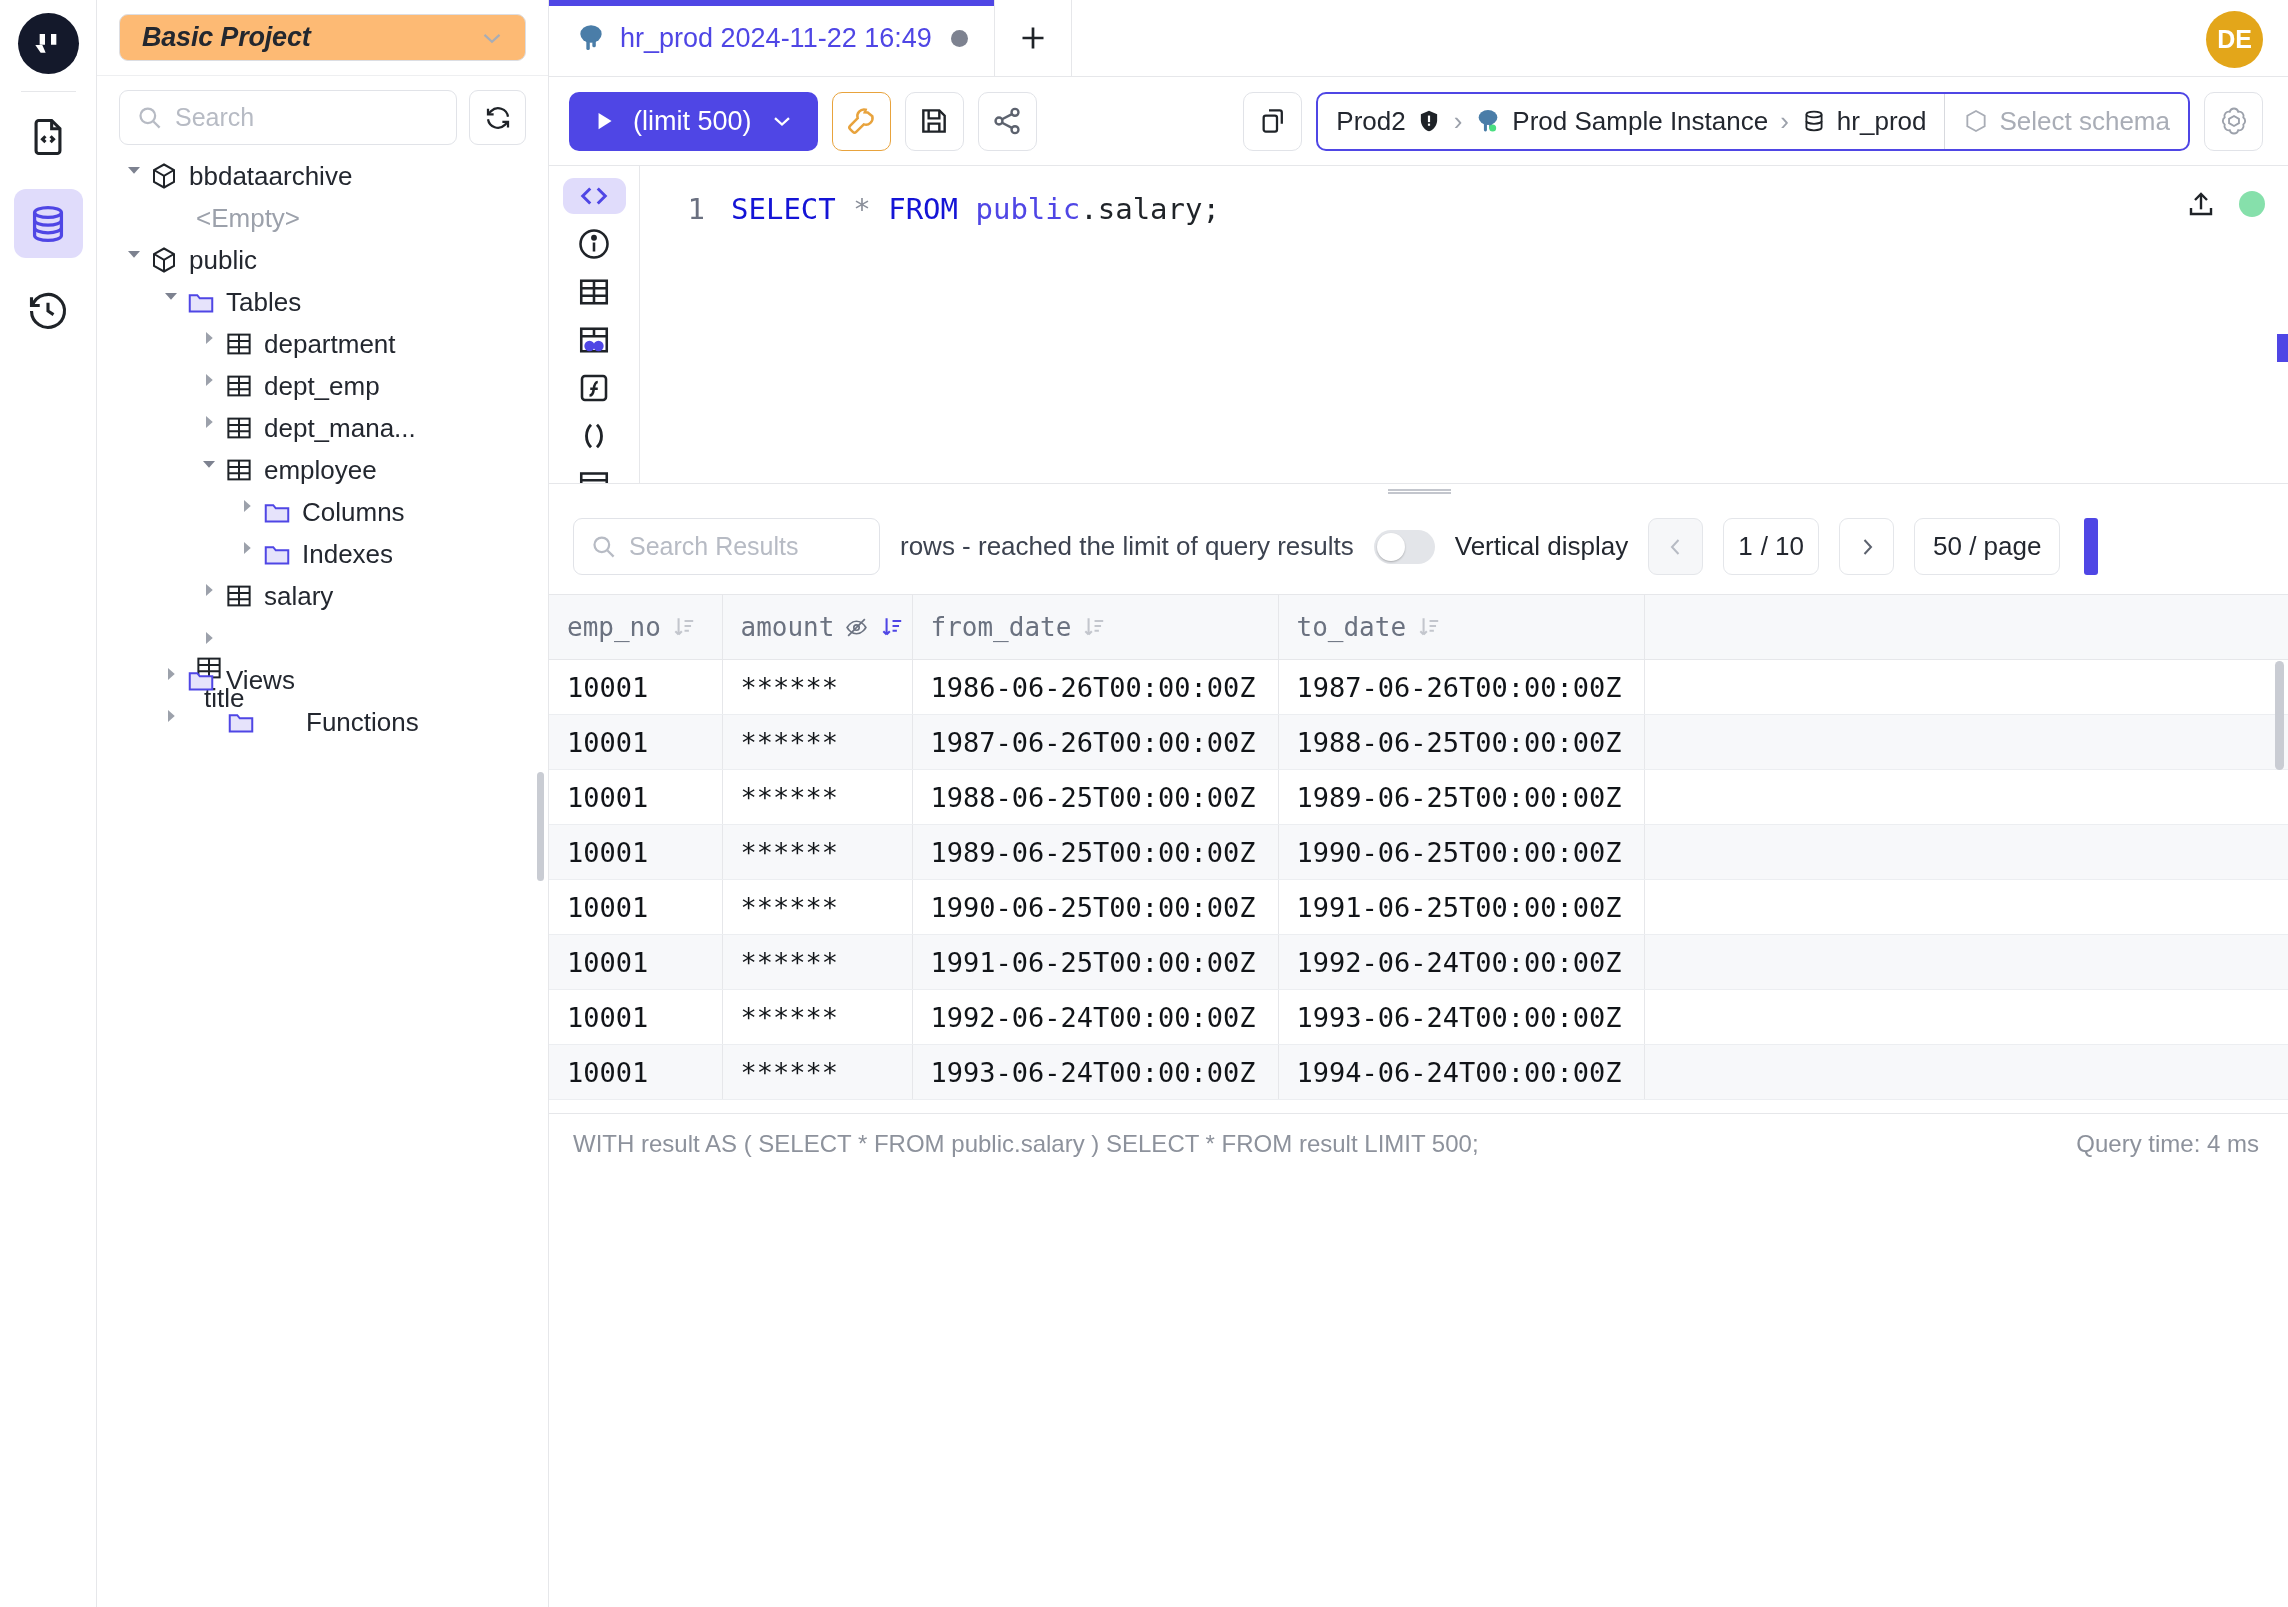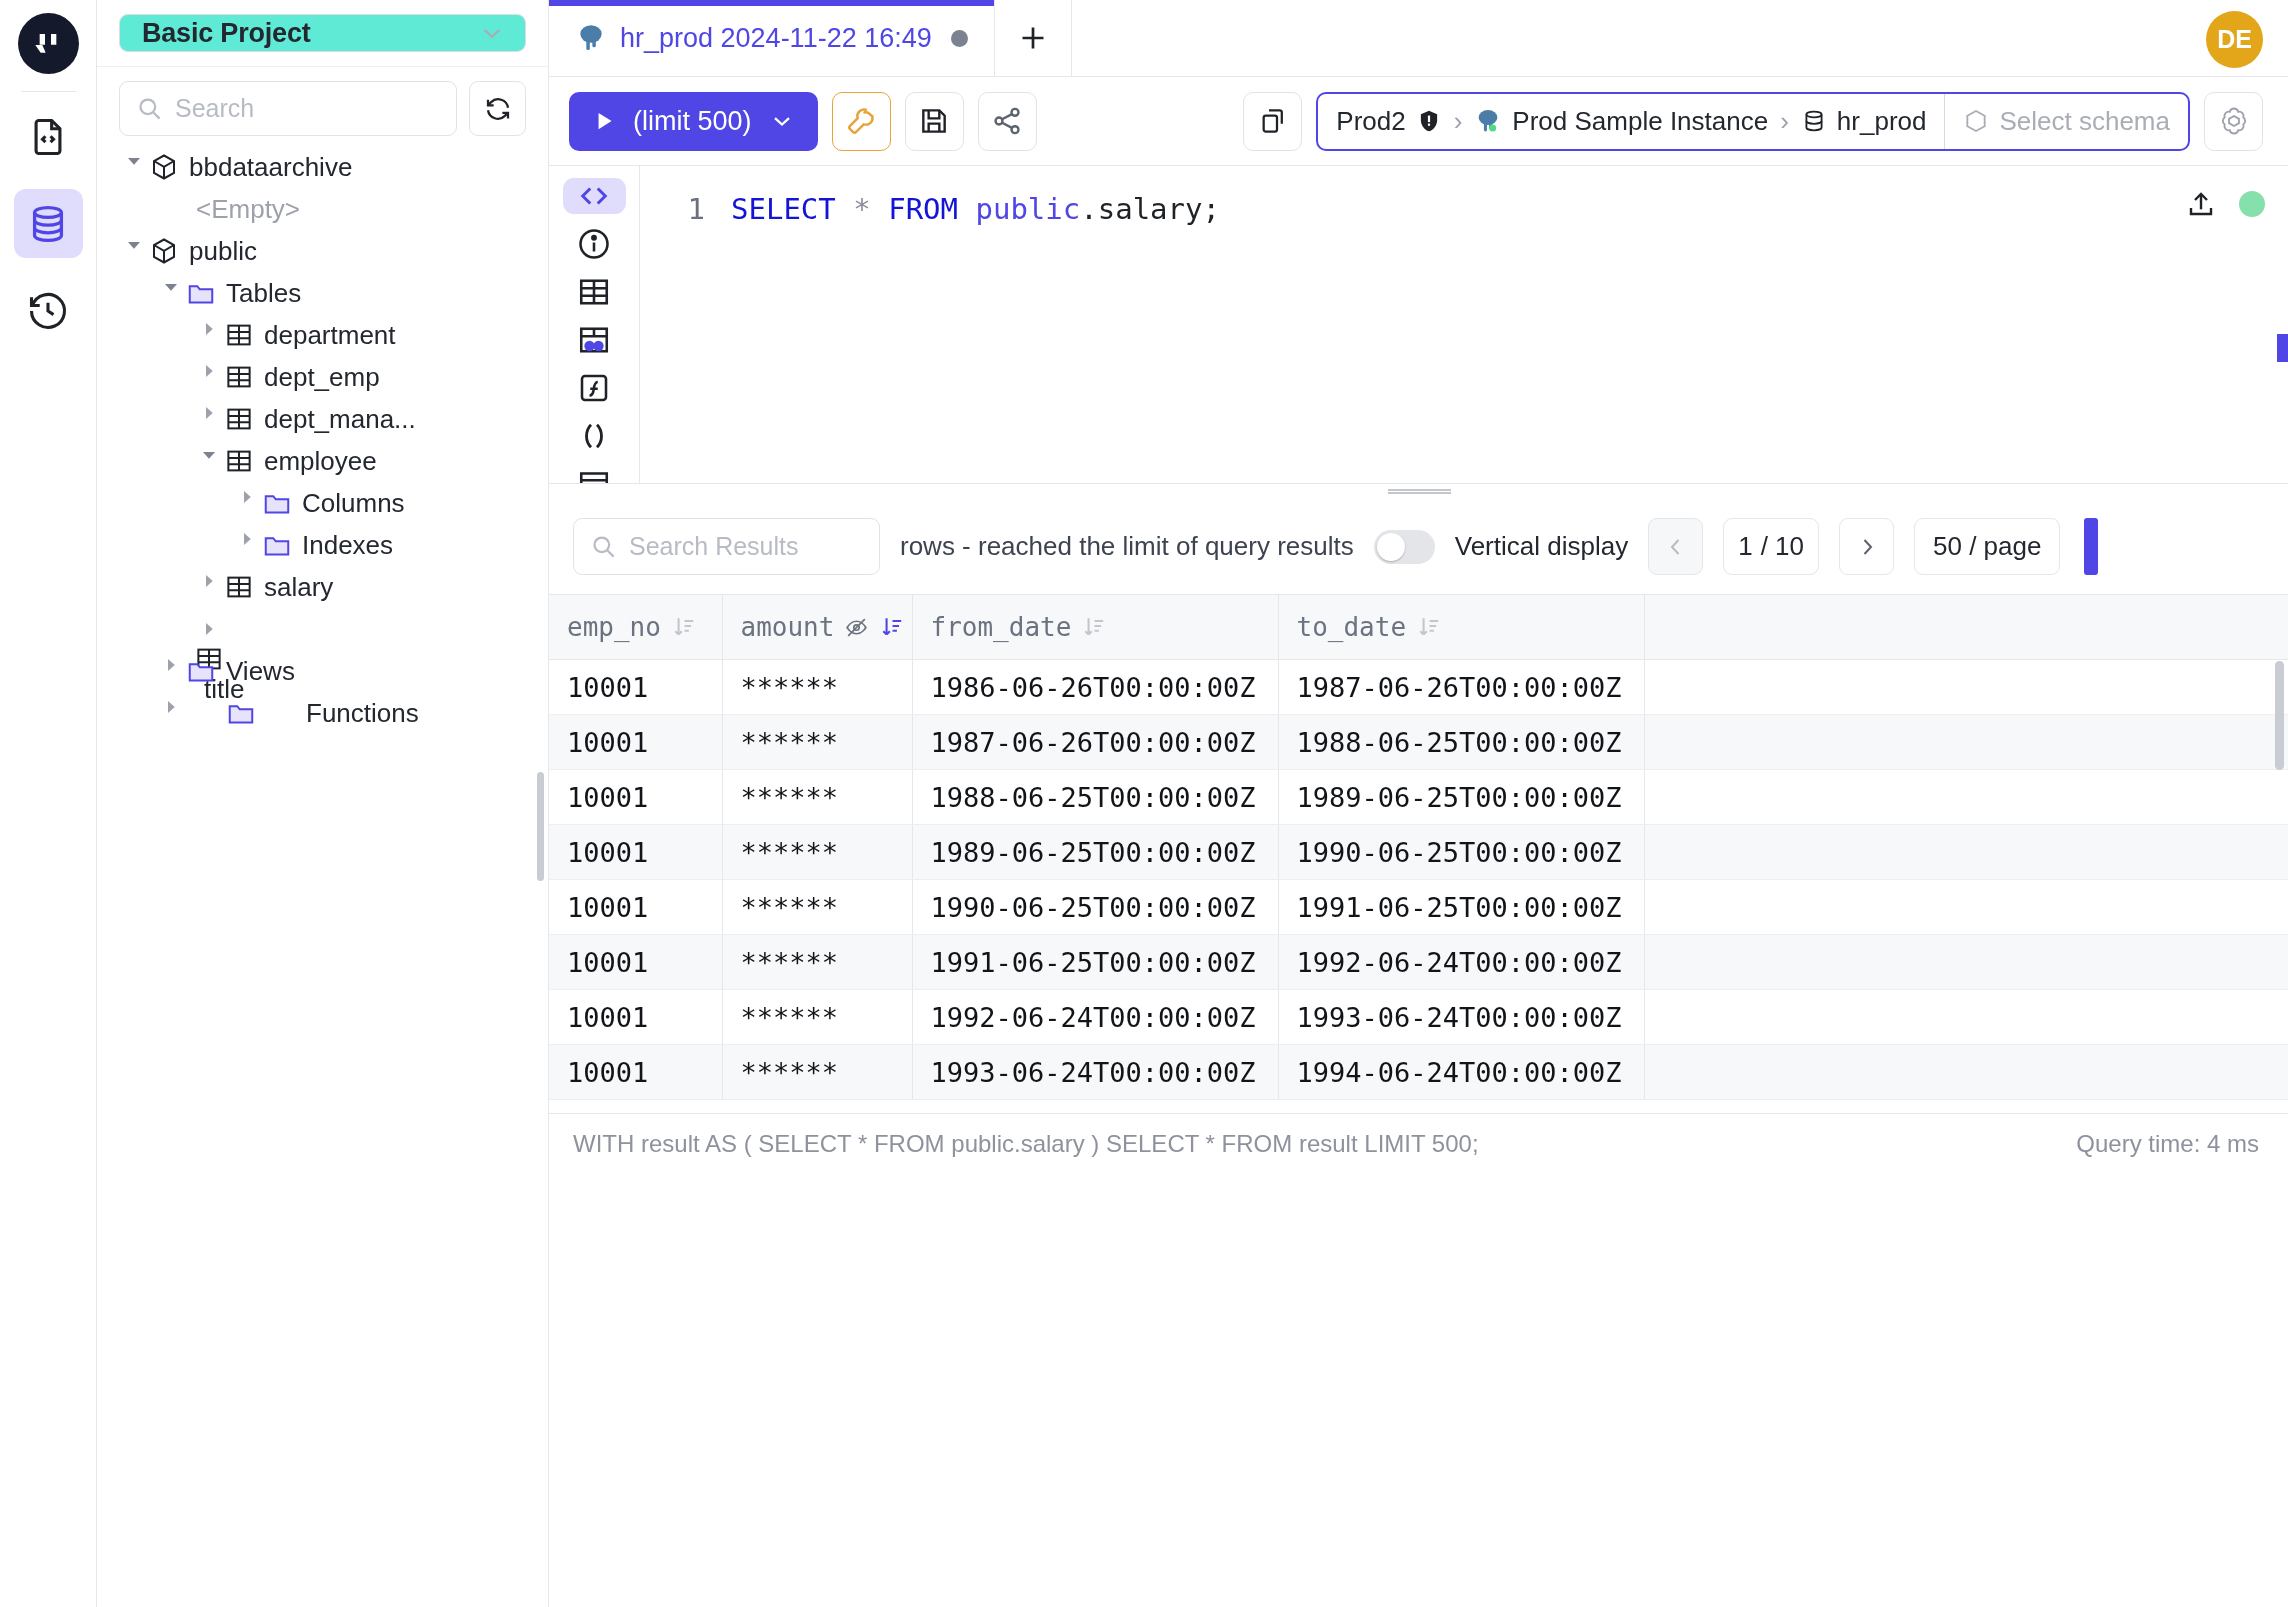--- a/index.html
+++ b/index.html
@@ -32,23 +32,23 @@
   .rail-btn.active { background: #e0dcfb; }
 
   
   .sidebar {
     width: 452px; flex: 0 0 452px; height: 1608px;
     background: #ffffff; border-right: 1px solid #e6e7ea;
     display: flex; flex-direction: column; position: relative;
   }
   .proj-row { padding: 14px 22px 14px 22px; border-bottom: 1px solid #eeeff1; }
   .proj-select {
-    height: 38px; border: 1px solid #dcdee3; border-radius: 9px;
+    height: 47px; border: 1px solid #dcdee3; border-radius: 9px;
     display: flex; align-items: center; justify-content: space-between;
-    padding: 0 18px 0 22px; cursor: pointer; background: #5eead4;
+    padding: 0 18px 0 22px; cursor: pointer; background: #fdba74; font-style: italic;
   }
   .proj-select .txt { font-size: 27px; font-weight: 700; color: #23272f; letter-spacing: -0.2px;}
   .search-row { display: flex; gap: 12px; padding: 14px 22px 10px 22px; align-items: center; }
   .search-box {
     flex: 1; height: 55px; border: 1px solid #e1e3e8; border-radius: 9px;
     display: flex; align-items: center; gap: 12px; padding: 0 16px; background: #fff;
   }
   .search-box input {
     border: 0; outline: 0; font-size: 25px; color: #3d4350; width: 100%;
     font-family: "Liberation Sans", sans-serif; background: transparent;

